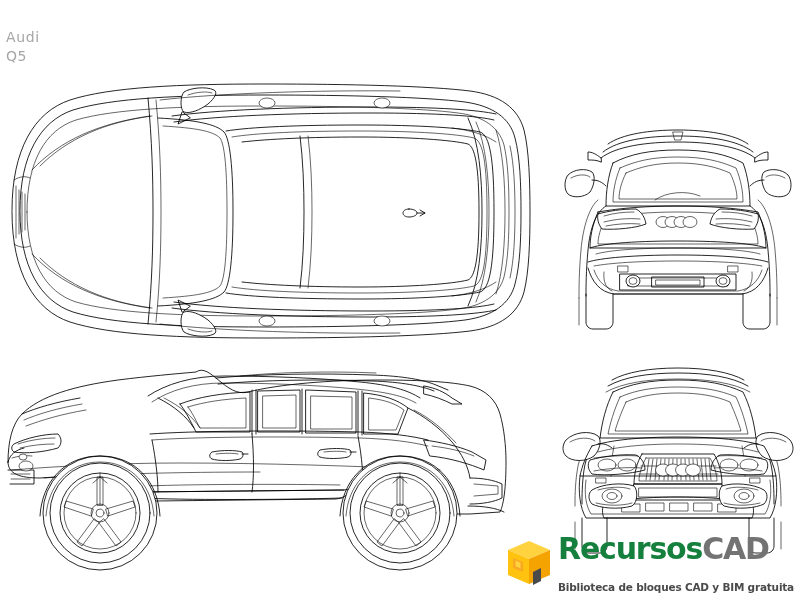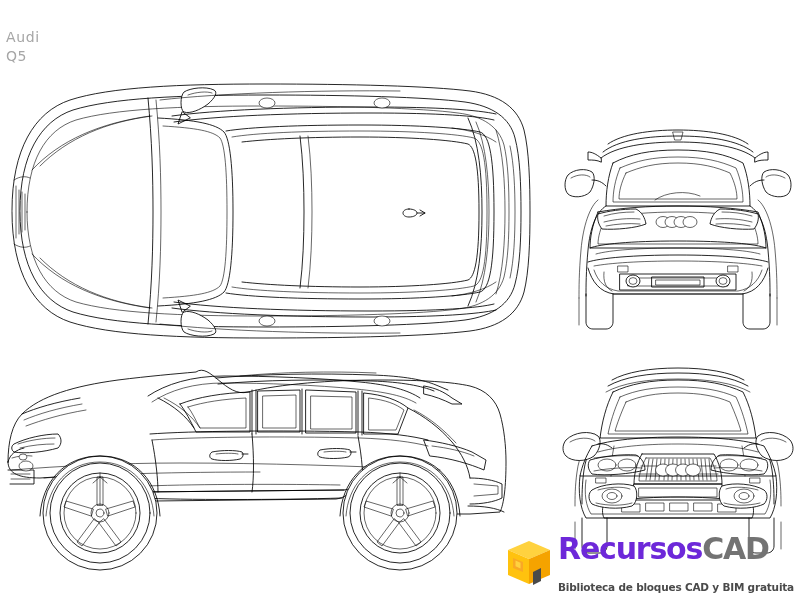--- a/index.html
+++ b/index.html
@@ -98,21 +98,21 @@
     line-height: 1;
   }
   #logo-wordmark {
     font-family: "DejaVu Sans", sans-serif;
     font-size: 30px;
     font-weight: 700;
     letter-spacing: -1.2px;
     line-height: 30px;
     white-space: nowrap;
   }
-  #logo-wordmark .w-recursos { color: #6d28d9; }
+  #logo-wordmark .w-recursos { color: #15803d; }
   #logo-wordmark .w-cad { color: #737373; }
   #logo-tagline {
     font-family: "DejaVu Sans", sans-serif;
     font-size: 10.5px;
     font-weight: 700;
     color: #4a4a4a;
     letter-spacing: -0.2px;
     margin-top: 18px;
     white-space: nowrap;
   }

